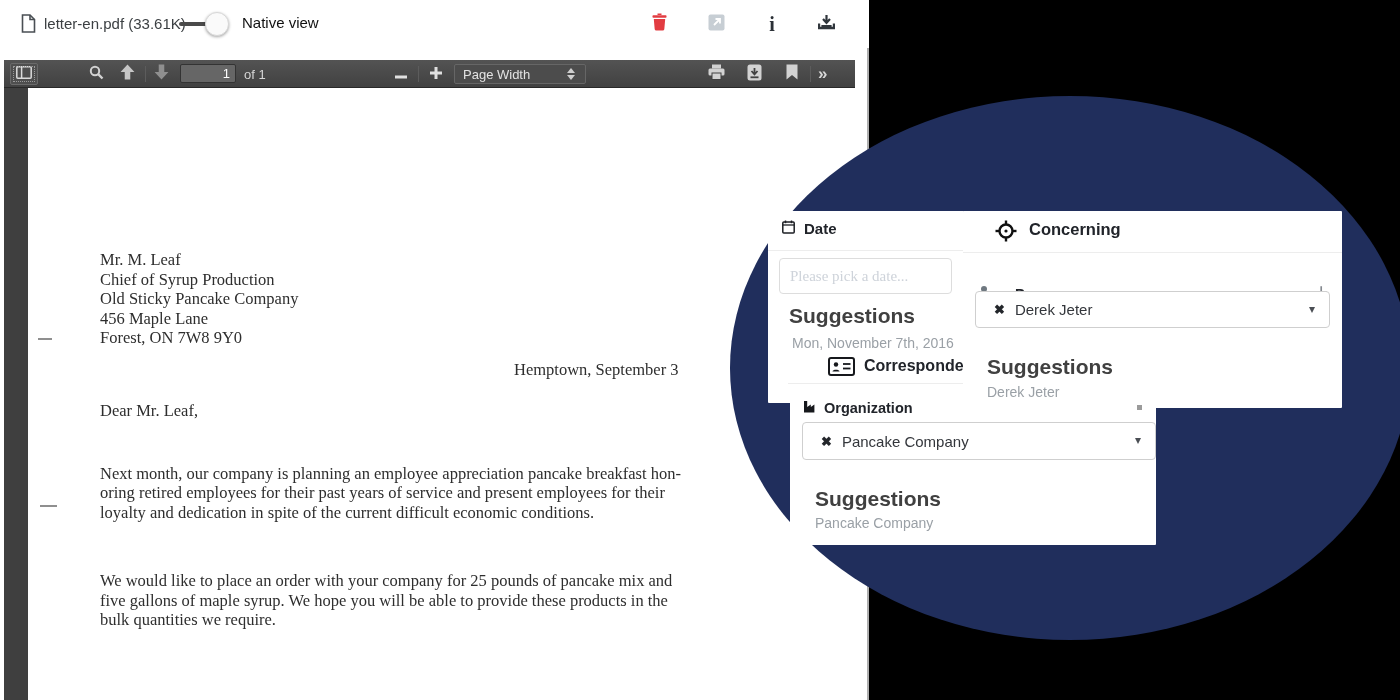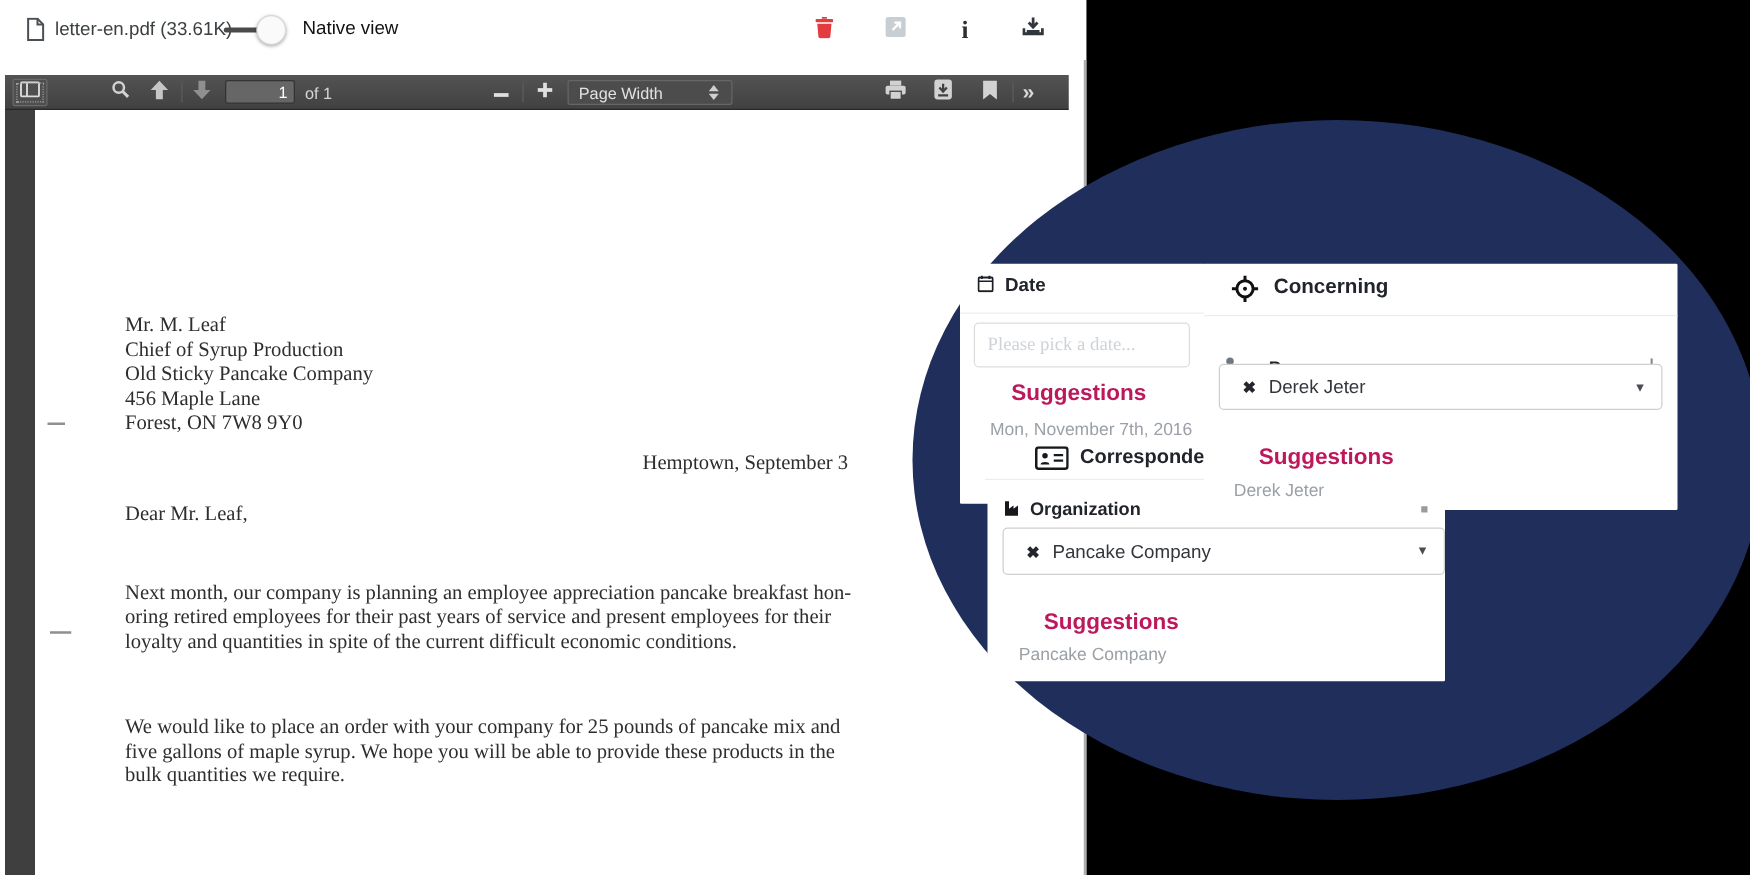--- a/index.html
+++ b/index.html
@@ -49,21 +49,21 @@
   #dateline { position:absolute; left:486px; top:236px; font-size:16.5px; white-space:pre;margin-top:36px; }
   #letter-body { position:absolute; left:72px; top:274px; font-size:16.5px; line-height:19.7px; white-space:pre; }
   #letter-body .para { margin-bottom:9px; }
   #salutation { margin-bottom:3px; }
 
   
   #navy-ellipse { position:absolute; left:730px; top:96px; width:680px; height:544px; border-radius:50%; background:#202e5c; z-index:5; }
   .card { position:absolute; background:#fff; z-index:6; color:#21242a; border-radius:1px; }
   .card-header { display:flex; gap:9px; font-weight:bold; }
   .sep { border-bottom:1px solid #ededed; }
-  .suggest-label { font-weight:bold; font-size:18px; color:#be185d;margin-left:20px; }
+  .suggest-label { font-weight:bold; font-size:21px; color:#404040; }
   .suggest-value { font-size:14px; color:#9aa0a6; }
   .select-box { position:absolute; border:1px solid #cfcfcf; border-radius:4px; background:#fff; display:flex; align-items:center; cursor:pointer; }
   .x-glyph { font-size:13px; color:#23262b; margin:0 10px 0 18px; font-weight:bold; }
   .sel-label { font-size:15px; color:#33363b; }
   .caret { position:absolute; right:14px; top:50%; transform:translateY(-55%); font-size:12px; color:#4a4e54; }
 
   #date-card { left:768px; top:211px; width:196px; height:192px; }
   #date-header { position:absolute; left:14px; top:9px; font-size:15px; }
   #date-sep { position:absolute; left:0; top:39px; width:196px; }
   #date-input { position:absolute; left:11px; top:47px; width:173px; height:36px; border:1px solid #ddd; border-radius:4px; font-size:15px; color:#9aa0a6; padding-left:10px; font-family:Liberation Serif, serif; }
@@ -75,21 +75,21 @@
   #correspondent-header { position:absolute; left:14px; top:5px; font-size:16px;padding-left:26px; }
   #correspondent-sep { position:absolute; left:0; top:31px; width:180px; }
 
   #organization-card { left:790px; top:392px; width:366px; height:153px; }
   #organization-header { position:absolute; left:13px; top:8px; font-size:14.5px; gap:7px; }
   #organization-select { left:12px; top:30px; width:354px; height:38px; }
   #org-suggest-label { position:absolute; left:25px; top:95px; }
   #org-suggest-value { position:absolute; left:25px; top:123px; }
 
   #concerning-card { left:963px; top:211px; width:379px; height:197px; }
-  #concerning-header { position:absolute; left:22px; top:9px; font-size:16.5px; gap:12px; }
+  #concerning-header { position:absolute; left:32px; top:9px; font-size:16.5px; gap:12px; }
   #concerning-sep { position:absolute; left:0; top:41px; width:379px; }
   #person-row { position:absolute; left:14px; top:53px; width:351px; display:flex; align-items:flex-end; gap:24px; font-weight:bold; font-size:14.5px;margin-top:21px; }
   #person-plus { position:absolute; right:0; top:-6px; font-size:23px; font-weight:400; color:#84898f; cursor:pointer; }
   #person-select { left:12px; top:80px; width:355px; height:37px; }
   #person-suggest-label { position:absolute; left:24px; top:144px; }
   #person-suggest-value { position:absolute; left:24px; top:173px; }
 
   #resize-dot { position:absolute; left:1137px; top:405px; width:5px; height:5px; background:#9b9b9b; z-index:7; }
 </style>
 </head>
@@ -240,21 +240,21 @@
 Chief of Syrup Production
 Old Sticky Pancake Company
 456 Maple Lane
 Forest, ON 7W8 9Y0</div>
       <div id="dateline">Hemptown, September 3</div>
 
       <div id="letter-body">
         <div id="salutation">Dear Mr. Leaf,</div>
         <div class="para">Next month, our company is planning an employee appreciation pancake breakfast hon-
 oring retired employees for their past years of service and present employees for their
-loyalty and quantities in spite of the current difficult economic conditions.</div>
+loyalty and dedication in spite of the current difficult economic conditions.</div>
         <div class="para">We would like to place an order with your company for 25 pounds of pancake mix and
 five gallons of maple syrup. We hope you will be able to provide these products in the
 bulk quantities we require.</div>
         
         
       </div>
     </div>
   </div>
 
   <div id="scroll-lane"></div>

